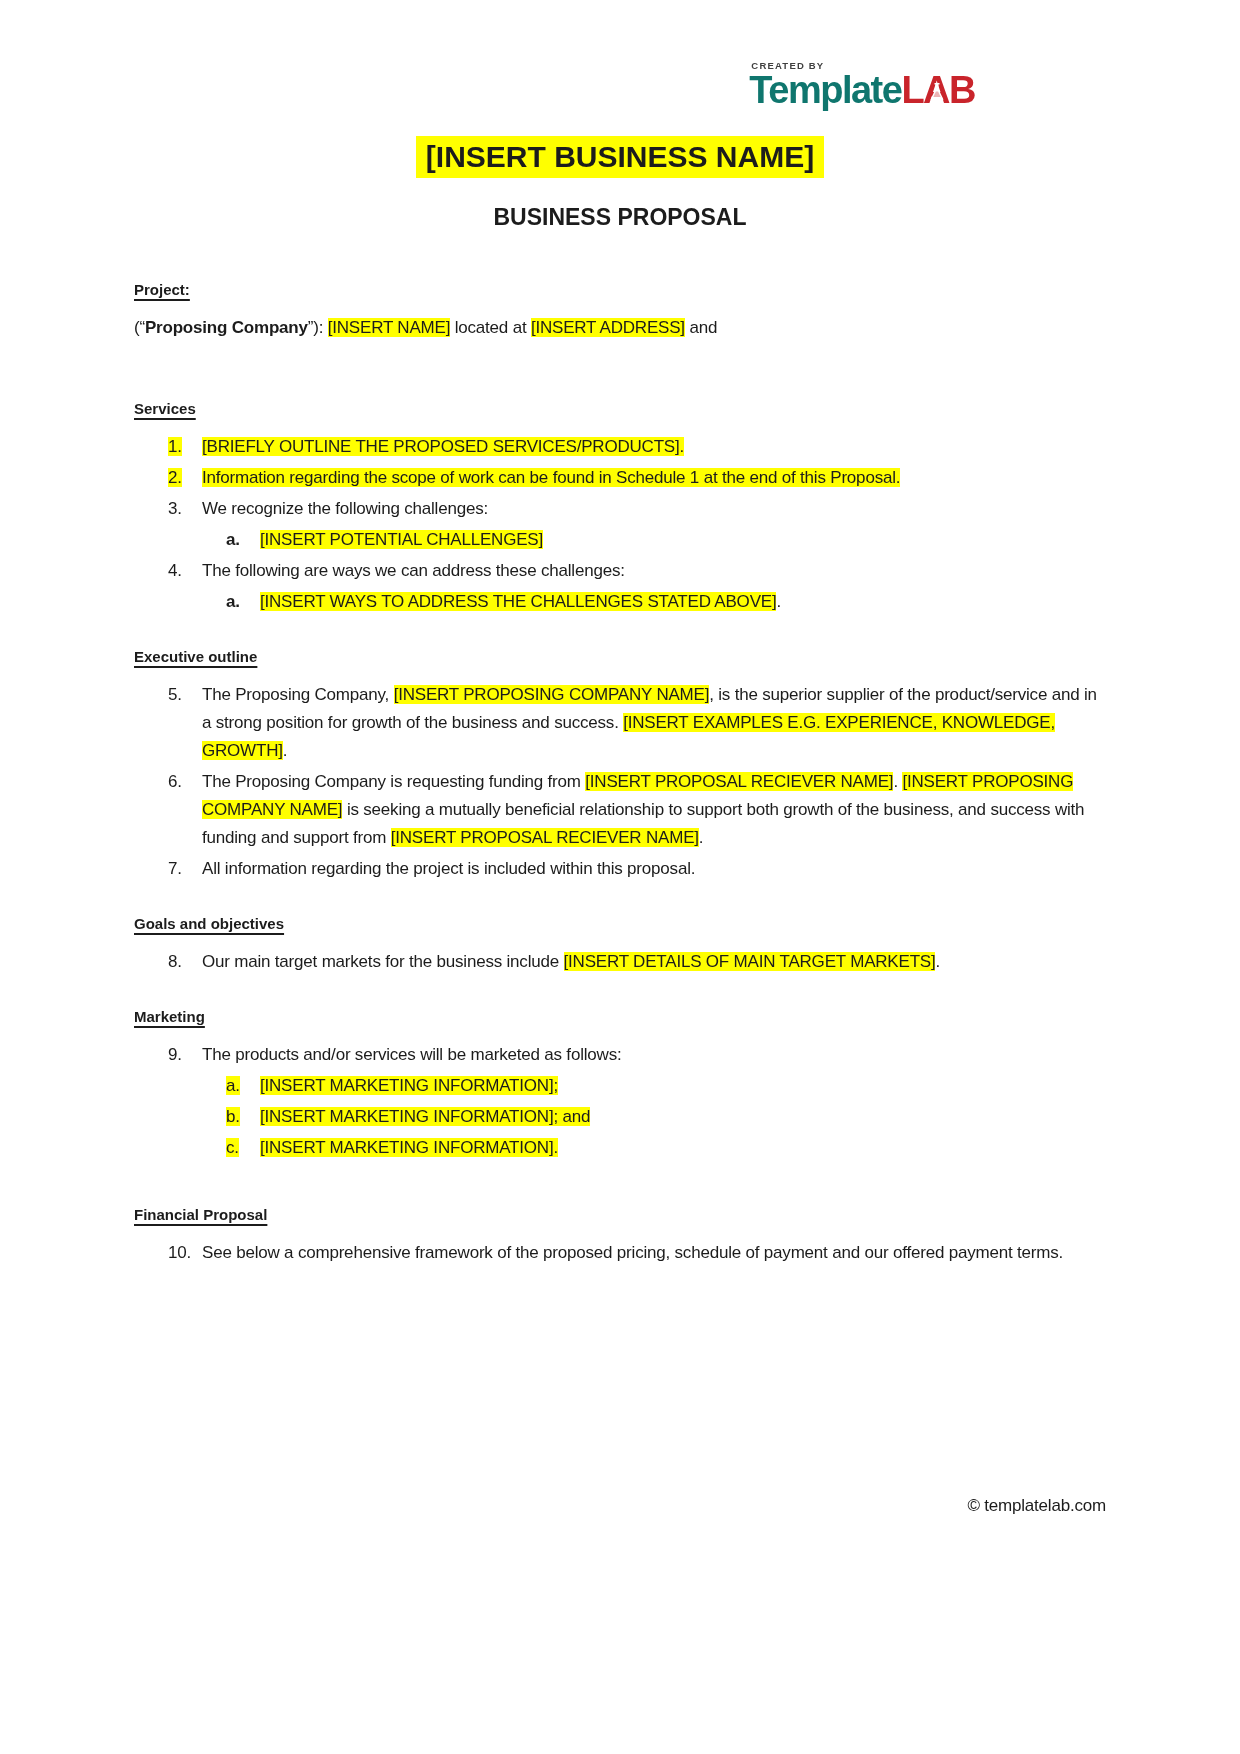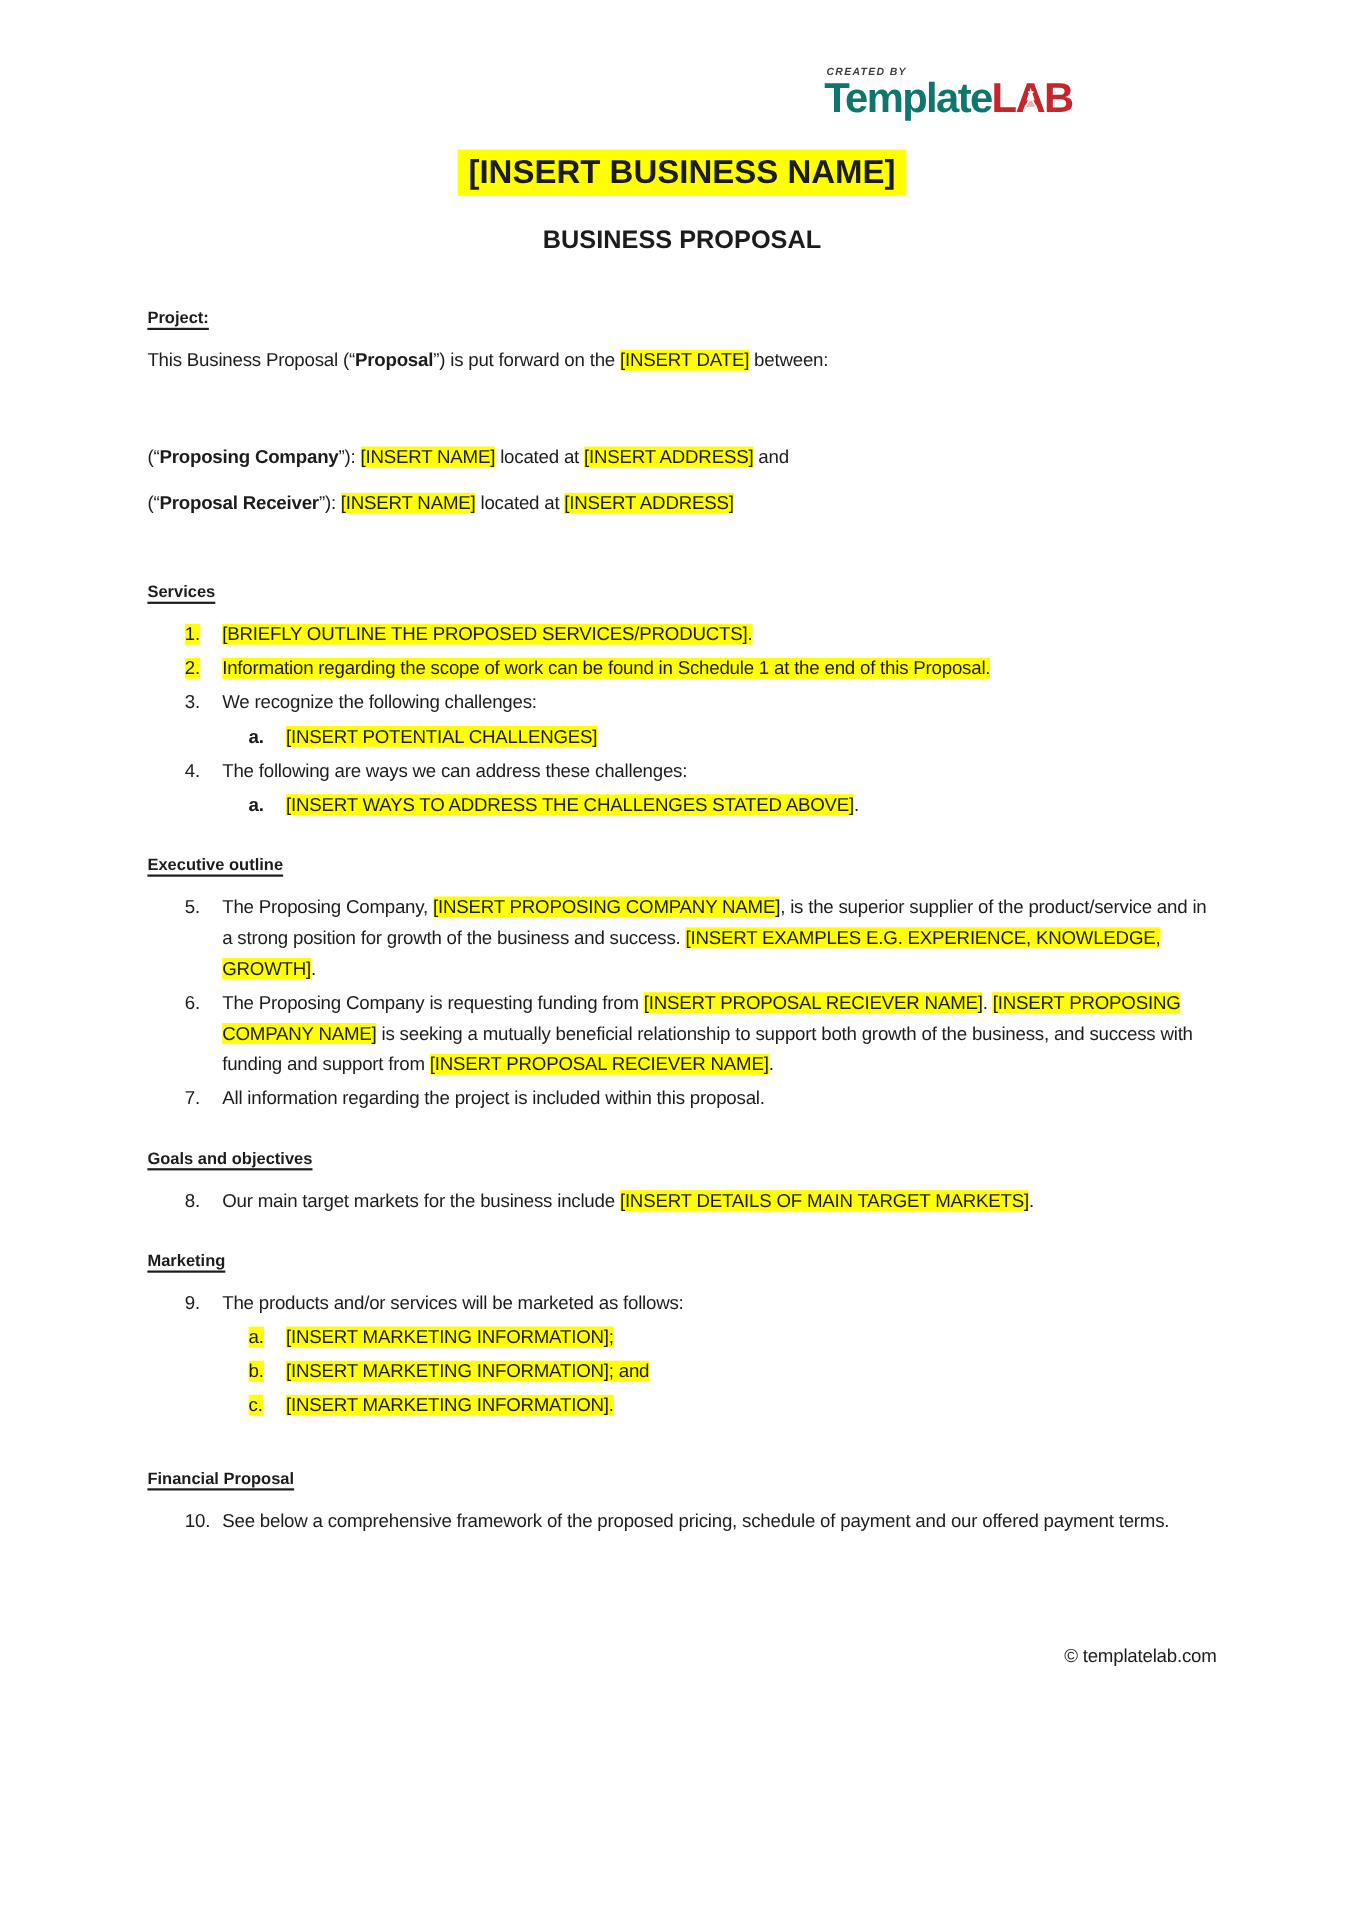--- a/index.html
+++ b/index.html
@@ -8,21 +8,21 @@
     width: 1240px; height: 1754px; position: relative;
     font-family: "Liberation Sans", "DejaVu Sans", sans-serif;
     color: #1c1c1c; font-size: 17px; letter-spacing: -0.2px;
   }
   .page { padding: 136px 134px 0 134px; }
 
   
   .logo { position: absolute; top: 60px; right: 265px; text-align: left; }
   .logo .created-by {
     font-size: 9.5px; font-weight: bold; letter-spacing: 1.2px;
-    color: #3f3f3f; margin: 0 0 0 2px; font-style: italic;
+    color: #3f3f3f; margin: 0 0 0 2px;
   }
   .logo .brand { font-size: 38px; font-weight: bold; letter-spacing: -1.5px; line-height: 1; }
   .logo .brand-primary { color: #0f766e; }
   .logo .brand-lab { color: #c9242b; }
   .logo .brand-a { position: relative; display: inline-block; }
   .logo .brand-a svg { position: absolute; left: 54%; top: 56%; transform: translate(-50%,-50%); }
 
   
   .hl { background: #ffff00; }
   .b { font-weight: bold; }
@@ -76,25 +76,23 @@
 
 <div class="page">
 
   <div class="title-wrap">
     <span class="business-name hl">[INSERT BUSINESS NAME]</span>
   </div>
   <div class="doc-title">BUSINESS PROPOSAL</div>
 
   <div class="sec-heading first">Project:</div>
 
-  <p class="para intro"><span>This Business Proposal (“</span><span class="b">Proposal</span><span>”) is put forward on the </span><span class="hl">[INSERT DATE]</span><span> between:</span></p>
 
   <p class="para"><span>(“</span><span class="b">Proposing Company</span><span>”): </span><span class="hl">[INSERT NAME]</span><span> located at </span><span class="hl">[INSERT ADDRESS]</span><span> and</span></p>
 
-  <p class="para"><span>(“</span><span class="b">Proposal Receiver</span><span>”): </span><span class="hl">[INSERT NAME]</span><span> located at </span><span class="hl">[INSERT ADDRESS]</span></p>
 
   <div class="sec-heading services">Services</div>
 
   <div class="li">
     <span class="num"><span class="hl">1.</span></span>
     <span class="body"><span class="hl">[BRIEFLY OUTLINE THE PROPOSED SERVICES/PRODUCTS].</span></span>
   </div>
   <div class="li">
     <span class="num"><span class="hl">2.</span></span>
     <span class="body"><span class="hl">Information regarding the scope of work can be found in Schedule 1 at the end of this Proposal.</span></span>

